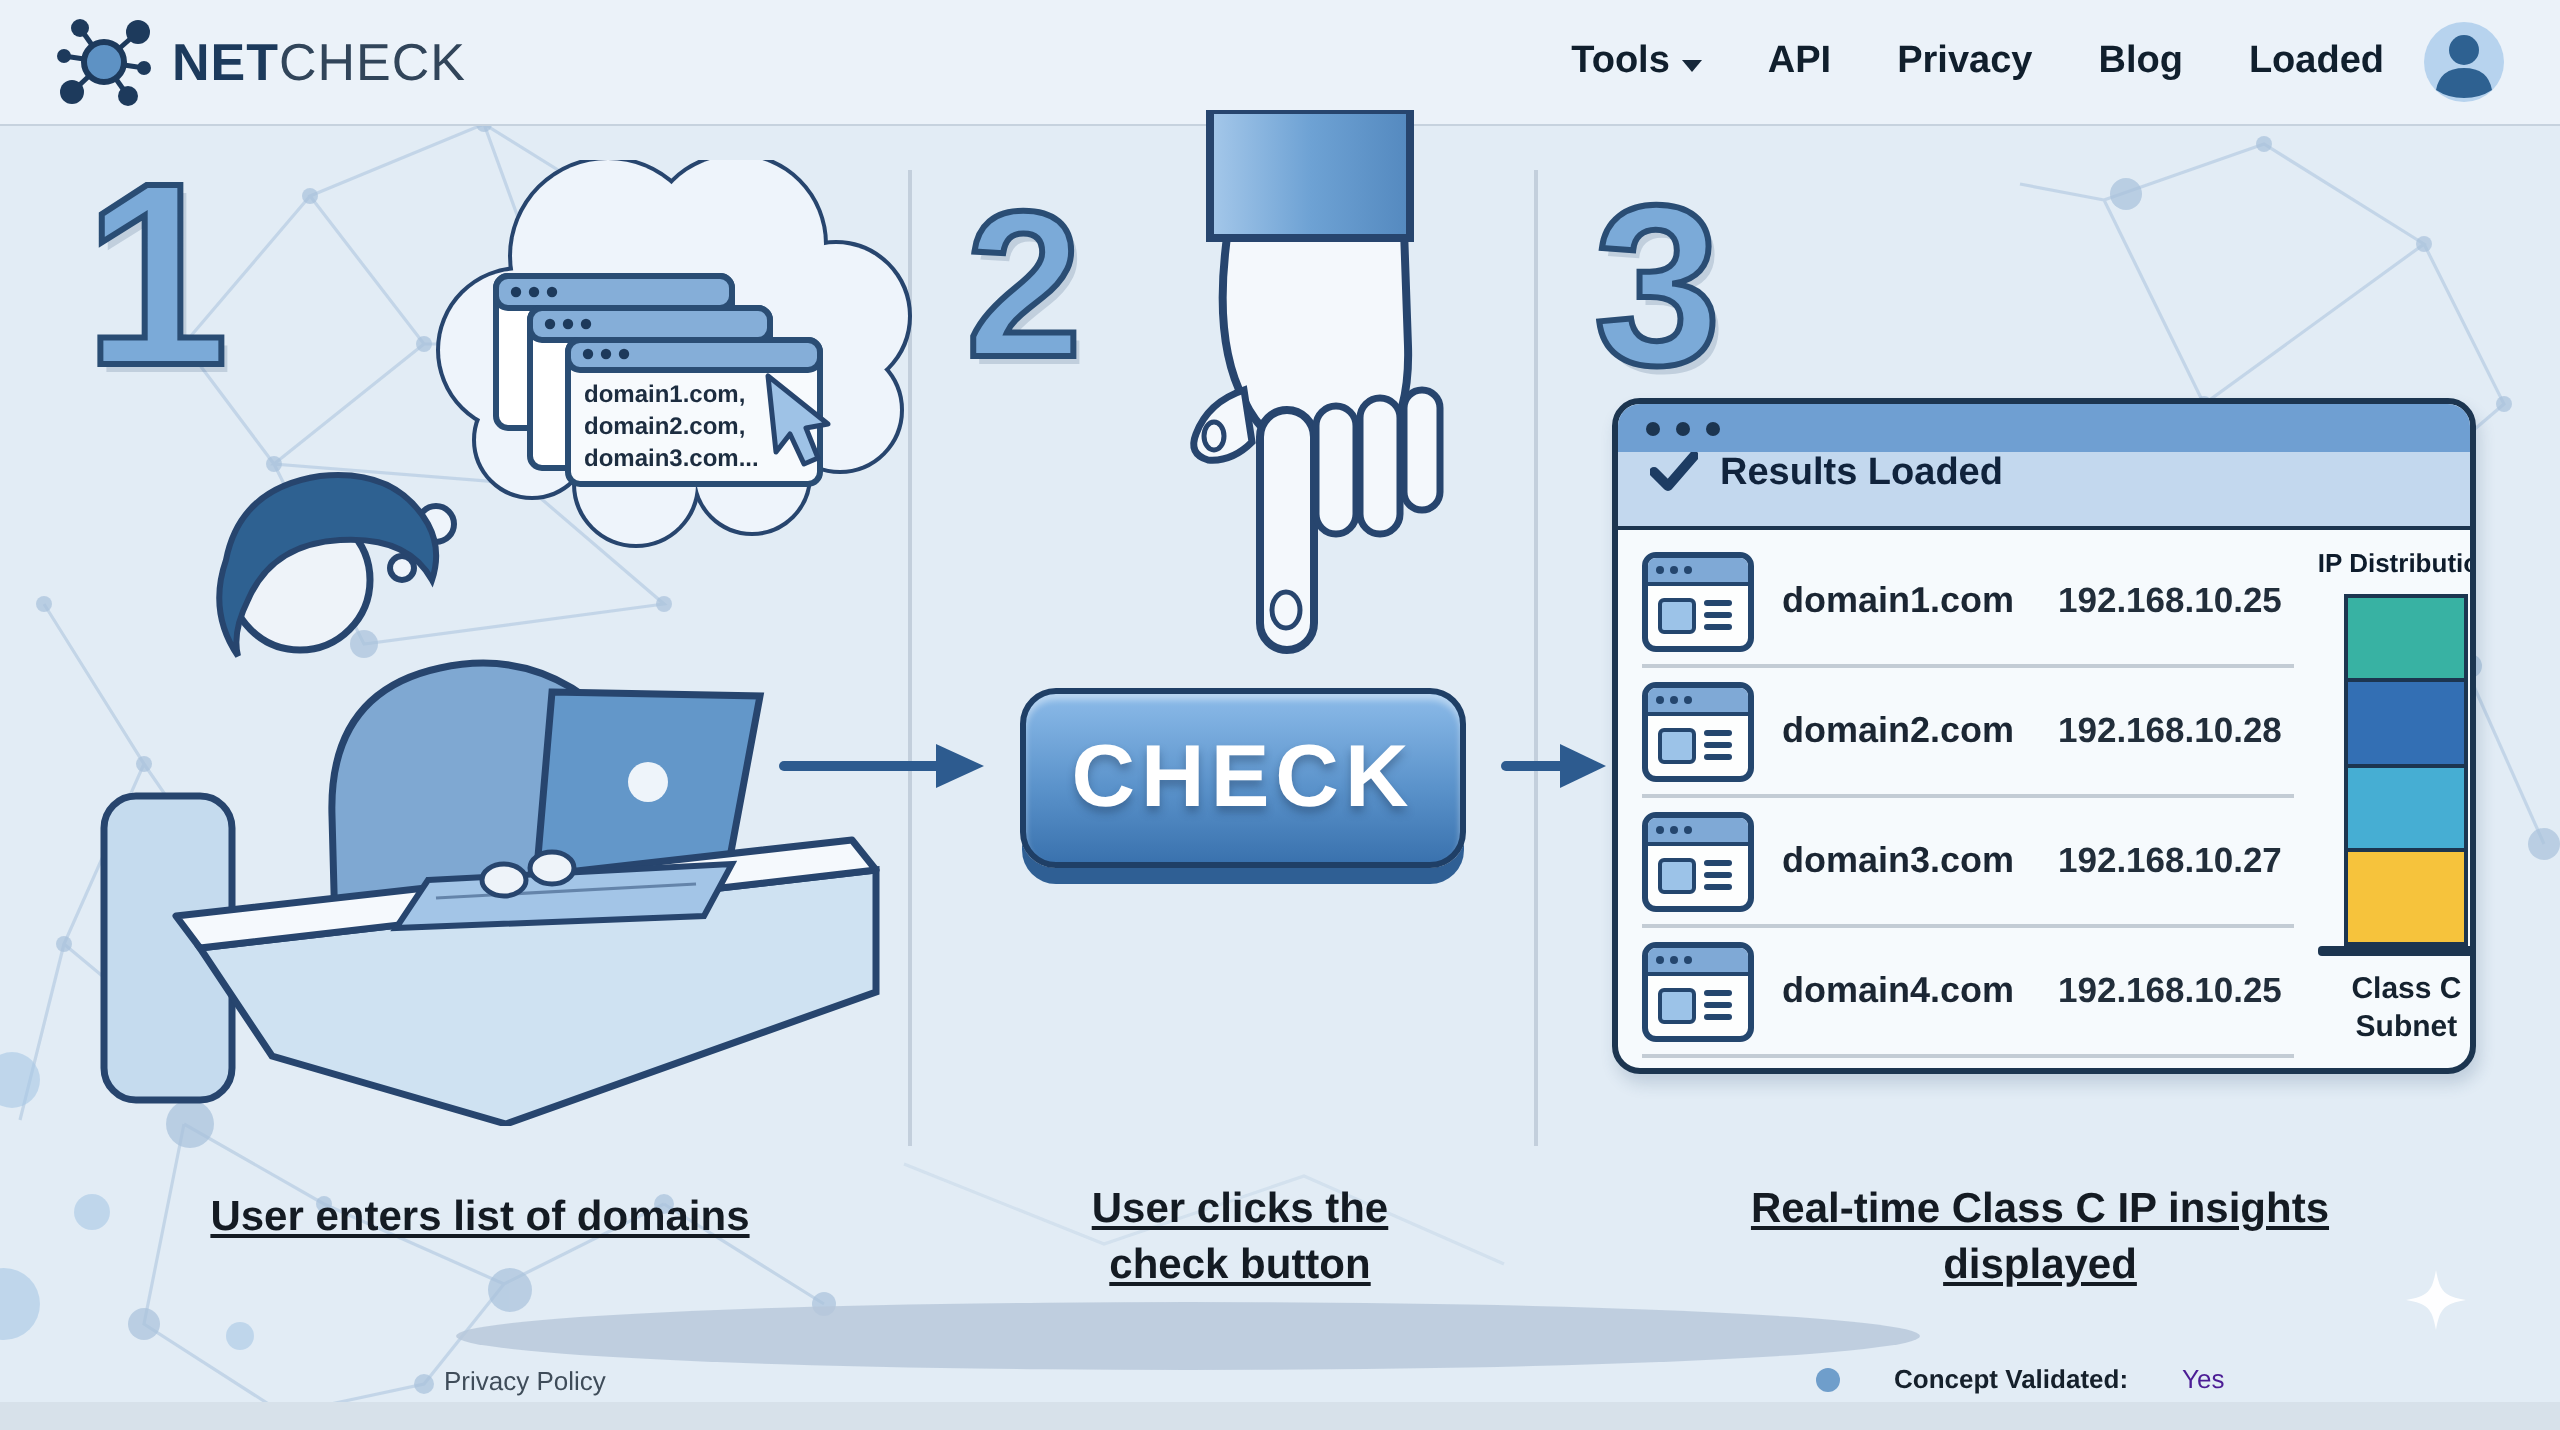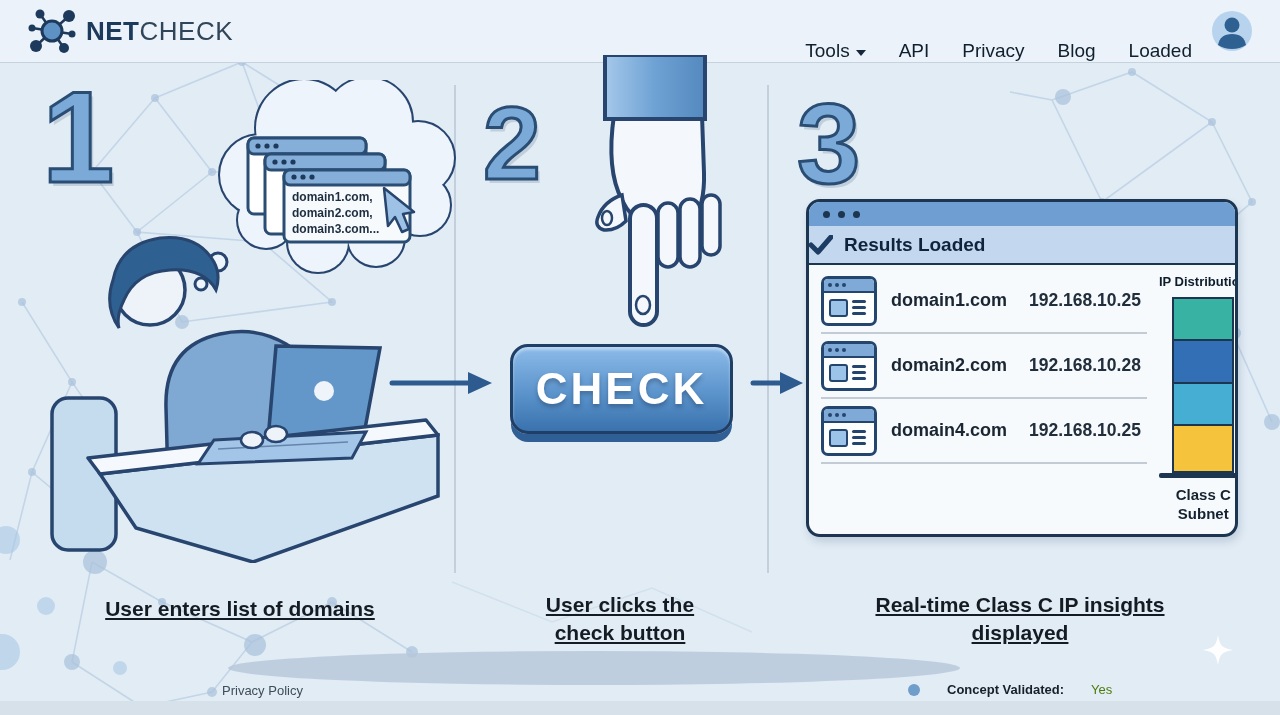--- a/index.html
+++ b/index.html
@@ -11,22 +11,22 @@
   .mesh{position:absolute;left:0;top:0;z-index:0;}
   .bottom-band{position:absolute;left:0;bottom:0;width:1280px;height:14px;background:#d7e1ea;z-index:0;}
 
   
   .nav{position:absolute;left:0;top:0;width:1280px;height:62px;background:#ebf2f9;
        border-bottom:1px solid #c6d2de;z-index:5;}
   .logo{position:absolute;left:24px;top:6px;}
   .brand{position:absolute;left:86px;top:16px;font-size:26px;letter-spacing:.5px;white-space:nowrap;}
   .brand .b1{font-weight:800;color:#1c3a5c;}
   .brand .b2{font-weight:400;color:#31455a;}
-  .navitems{position:absolute;right:88px;top:0;height:62px;display:flex;align-items:flex-end;gap:33px;
-            font-size:19px;font-weight:400;color:#101f2d;}
+  .navitems{position:absolute;right:88px;top:0;height:62px;display:flex;align-items:center;gap:33px;
+            font-size:19px;font-weight:700;color:#101f2d;}
   .navitem{cursor:pointer;white-space:nowrap;display:flex;align-items:center;gap:6px;}
   .chev{width:0;height:0;border-left:5px solid transparent;border-right:5px solid transparent;
         border-top:6px solid #16283a;margin-top:3px;}
   .avatar{position:absolute;right:28px;top:11px;width:40px;height:40px;border-radius:50%;
           background:#b7d3ee;display:flex;align-items:center;justify-content:center;cursor:pointer;}
 
   
   .vdiv{position:absolute;top:85px;width:2px;height:488px;background:#c3cfdc;z-index:1;}
 
   
@@ -53,21 +53,21 @@
 
   .arrow{position:absolute;z-index:3;}
 
   
   .panel{position:absolute;left:806px;top:199px;width:426px;height:332px;z-index:3;
          border:3.5px solid #1c3550;border-radius:14px;background:#f6fafd;overflow:hidden;
          box-shadow:2px 5px 8px rgba(40,70,110,.18);display:flex;flex-direction:column;}
   .ptitle{height:24px;background:#6f9fd2;display:flex;align-items:center;gap:8px;padding-left:14px;}
   .pdot{width:7px;height:7px;border-radius:50%;background:#1c3550;}
   .pstrip{height:37px;background:#c3d8ee;border-bottom:2.5px solid #1c3550;
-          display:flex;align-items:center;gap:11px;}
+          display:flex;gap:11px;padding-left:16px;}
   .pstrip .stext{font-size:19px;font-weight:700;color:#10233c;}
   .pbody{flex:1;display:flex;}
   .plist{flex:1;padding:4px 0 0 12px;}
   .prow{height:63px;display:flex;align-items:center;gap:14px;border-bottom:2px solid #c3ccd5;margin-right:12px;}
   .domain{font-size:18px;font-weight:700;color:#1b2633;width:124px;}
   .ip{font-size:17.5px;font-weight:600;color:#222e3b;margin-left:auto;padding-right:6px;text-align:right;}
   .pvdiv{width:2px;background:#b9c3cd;margin:10px 0;}
   .pright{width:114px;display:flex;flex-direction:column;align-items:center;padding-top:9px;}
   .iptitle{font-size:13px;font-weight:700;color:#0e1c2c;white-space:nowrap;}
   .bar{margin-top:8px;width:58px;height:172px;border:2.5px solid #1c3550;display:flex;flex-direction:column;}
@@ -94,21 +94,21 @@
   .cap{position:absolute;z-index:2;text-align:center;color:#141b23;font-size:21px;font-weight:600;line-height:28px;text-decoration:underline;}
   .cap1{left:30px;top:595px;width:420px;}
   .cap2{left:470px;top:591px;width:300px;}
   .cap3{left:830px;top:591px;width:380px;}
   .shadow-ellipse{position:absolute;left:228px;top:651px;width:732px;height:34px;border-radius:50%;
                   background:#b6c7da;opacity:.8;z-index:1;}
   .privacy{position:absolute;left:222px;top:683px;font-size:13px;color:#3f4c59;z-index:2;cursor:pointer;}
   .concept{position:absolute;left:908px;top:682px;display:flex;align-items:center;gap:27px;z-index:2;}
   .cdot{width:12px;height:12px;border-radius:50%;background:#6f9ecb;}
   .clabel{font-size:13px;font-weight:700;color:#15202b;}
-  .cvalue{font-size:13px;color:#4d7c0f;}
+  .cvalue{font-size:13px;color:#4c1d95;}
   .sparkle{position:absolute;left:1198px;top:630px;z-index:1;}
 </style>
 </head>
 <body>
 
 <div class="page">
 
   <svg class="mesh" width="1280" height="715">
     <g stroke="#aac3dc" stroke-width="1.6" fill="none" opacity="0.55">
       <path d="M155 98 L242 62 L332 118 L282 172 L212 172 Z M212 172 L137 232 L262 242 L282 172 M262 242 L332 302 L182 322 L137 232 M242 62 L282 172 M92 172 L155 98 M92 172 L137 232"></path>
@@ -372,20 +372,35 @@
               <div class="tb">
                 <span class="d"></span>
                 <span class="d"></span>
                 <span class="d"></span>
               </div>
               <div class="sq"></div>
               <div class="ln" style="top:21px;"></div>
               <div class="ln" style="top:27px;"></div>
               <div class="ln" style="top:33px;"></div>
             </div>
+          <span class="domain">domain3.com</span>
+          <span class="ip">192.168.10.27</span>
+        </div>
+        <div class="prow">
+          <div class="bicon">
+              <div class="tb">
+                <span class="d"></span>
+                <span class="d"></span>
+                <span class="d"></span>
+              </div>
+              <div class="sq"></div>
+              <div class="ln" style="top:21px;"></div>
+              <div class="ln" style="top:27px;"></div>
+              <div class="ln" style="top:33px;"></div>
+            </div>
           <span class="domain">domain4.com</span>
           <span class="ip">192.168.10.25</span>
         </div>
       </div>
       <div class="pvdiv"></div>
       <div class="pright">
         <span class="iptitle">IP Distribution</span>
         <div class="bar">
           <div class="seg seg1"></div>
           <div class="seg seg2"></div>

